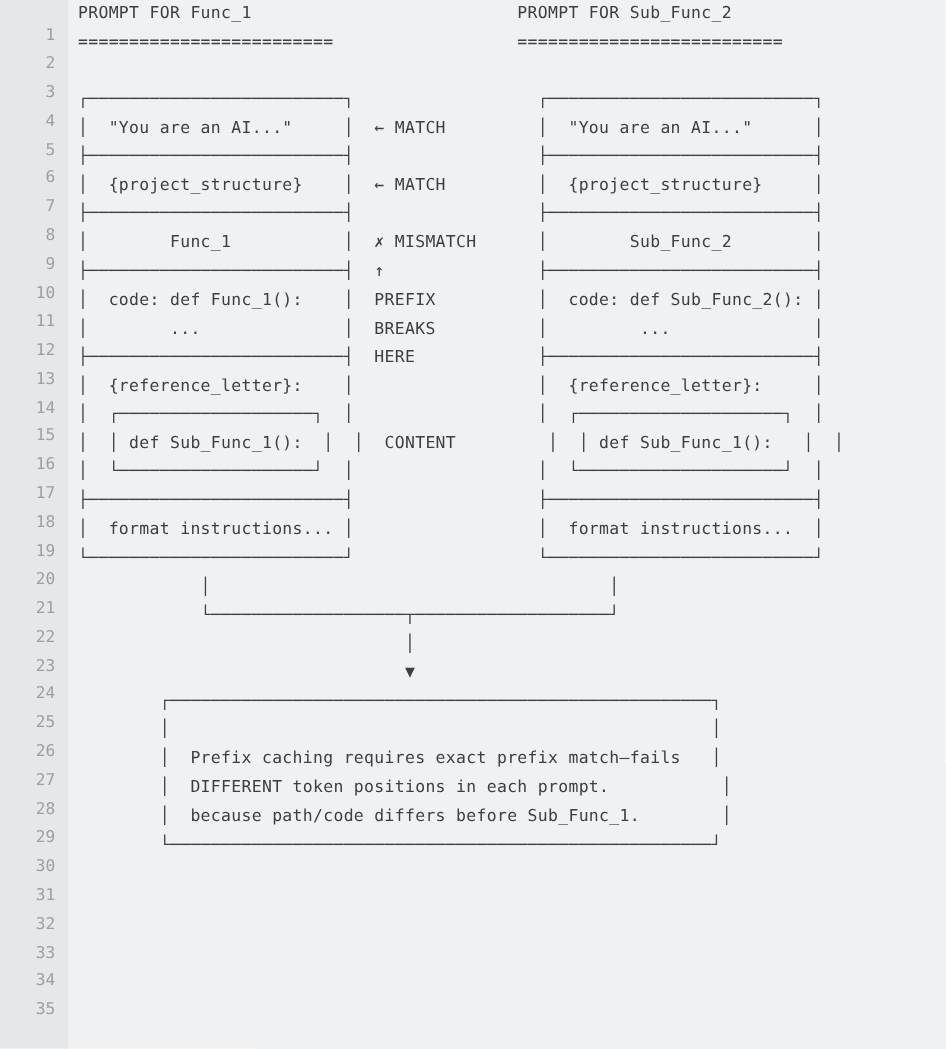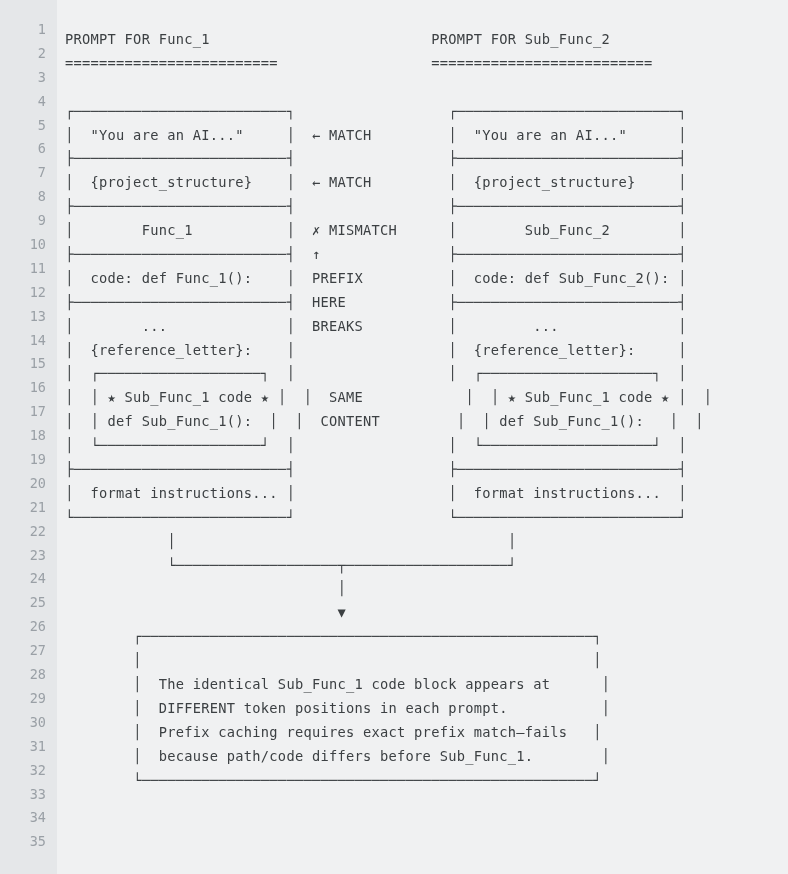--- a/index.html
+++ b/index.html
@@ -41,21 +41,21 @@
     font-family: "DejaVu Sans Mono", "Liberation Mono", monospace;
     letter-spacing: 0px;
     white-space: pre;
   }
   #code {
     position: absolute;
     left: 57px;
     top: 0;
     width: 731px;
     height: 874px;
-    padding-top: 28px;
+    padding-top: 0;
     box-sizing: border-box;
     overflow: hidden;
   }
   .cl {
     height: 23.9px;
     line-height: 23.9px;
     font-size: 13.7px;
     color: #3c4043;
     white-space: pre;
     padding-left: 8px;
@@ -118,37 +118,35 @@
         <div class="cl">=========================                  ==========================</div>
         <div class="cl"></div>
         <div class="cl">┌─────────────────────────┐                  ┌──────────────────────────┐</div>
         <div class="cl">│  "You are an AI..."     │  ← MATCH         │  "You are an AI..."      │</div>
         <div class="cl">├─────────────────────────┤                  ├──────────────────────────┤</div>
         <div class="cl">│  {project_structure}    │  ← MATCH         │  {project_structure}     │</div>
         <div class="cl">├─────────────────────────┤                  ├──────────────────────────┤</div>
         <div class="cl">│        Func_1           │  ✗ MISMATCH      │        Sub_Func_2        │</div>
         <div class="cl">├─────────────────────────┤  ↑               ├──────────────────────────┤</div>
         <div class="cl">│  code: def Func_1():    │  PREFIX          │  code: def Sub_Func_2(): │</div>
+        <div class="cl">│        ...              │  BREAKS          │         ...              │</div>
         <div class="cl">├─────────────────────────┤  HERE            ├──────────────────────────┤</div>
-        <div class="cl">│        ...              │  BREAKS          │         ...              │</div>
         <div class="cl">│  {reference_letter}:    │                  │  {reference_letter}:     │</div>
         <div class="cl">│  ┌───────────────────┐  │                  │  ┌────────────────────┐  │</div>
-        <div class="cl">│  │ ★ Sub_Func_1 code ★ │  │  SAME            │  │ ★ Sub_Func_1 code ★ │  │</div>
         <div class="cl">│  │ def Sub_Func_1():  │  │  CONTENT         │  │ def Sub_Func_1():   │  │</div>
         <div class="cl">│  └───────────────────┘  │                  │  └────────────────────┘  │</div>
         <div class="cl">├─────────────────────────┤                  ├──────────────────────────┤</div>
         <div class="cl">│  format instructions... │                  │  format instructions...  │</div>
         <div class="cl">└─────────────────────────┘                  └──────────────────────────┘</div>
         <div class="cl">            │                                       │</div>
         <div class="cl">            └───────────────────┬───────────────────┘</div>
         <div class="cl">                                │</div>
         <div class="cl">                                ▼</div>
         <div class="cl">        ┌─────────────────────────────────────────────────────┐</div>
         <div class="cl">        │                                                     │</div>
-        <div class="cl">        │  The identical Sub_Func_1 code block appears at      │</div>
+        <div class="cl">        │  Prefix caching requires exact prefix match—fails   │</div>
         <div class="cl">        │  DIFFERENT token positions in each prompt.           │</div>
-        <div class="cl">        │  Prefix caching requires exact prefix match—fails   │</div>
         <div class="cl">        │  because path/code differs before Sub_Func_1.        │</div>
         <div class="cl">        └─────────────────────────────────────────────────────┘</div>
       </div>
   </div>
 
 </div>
 
 </body></html>

